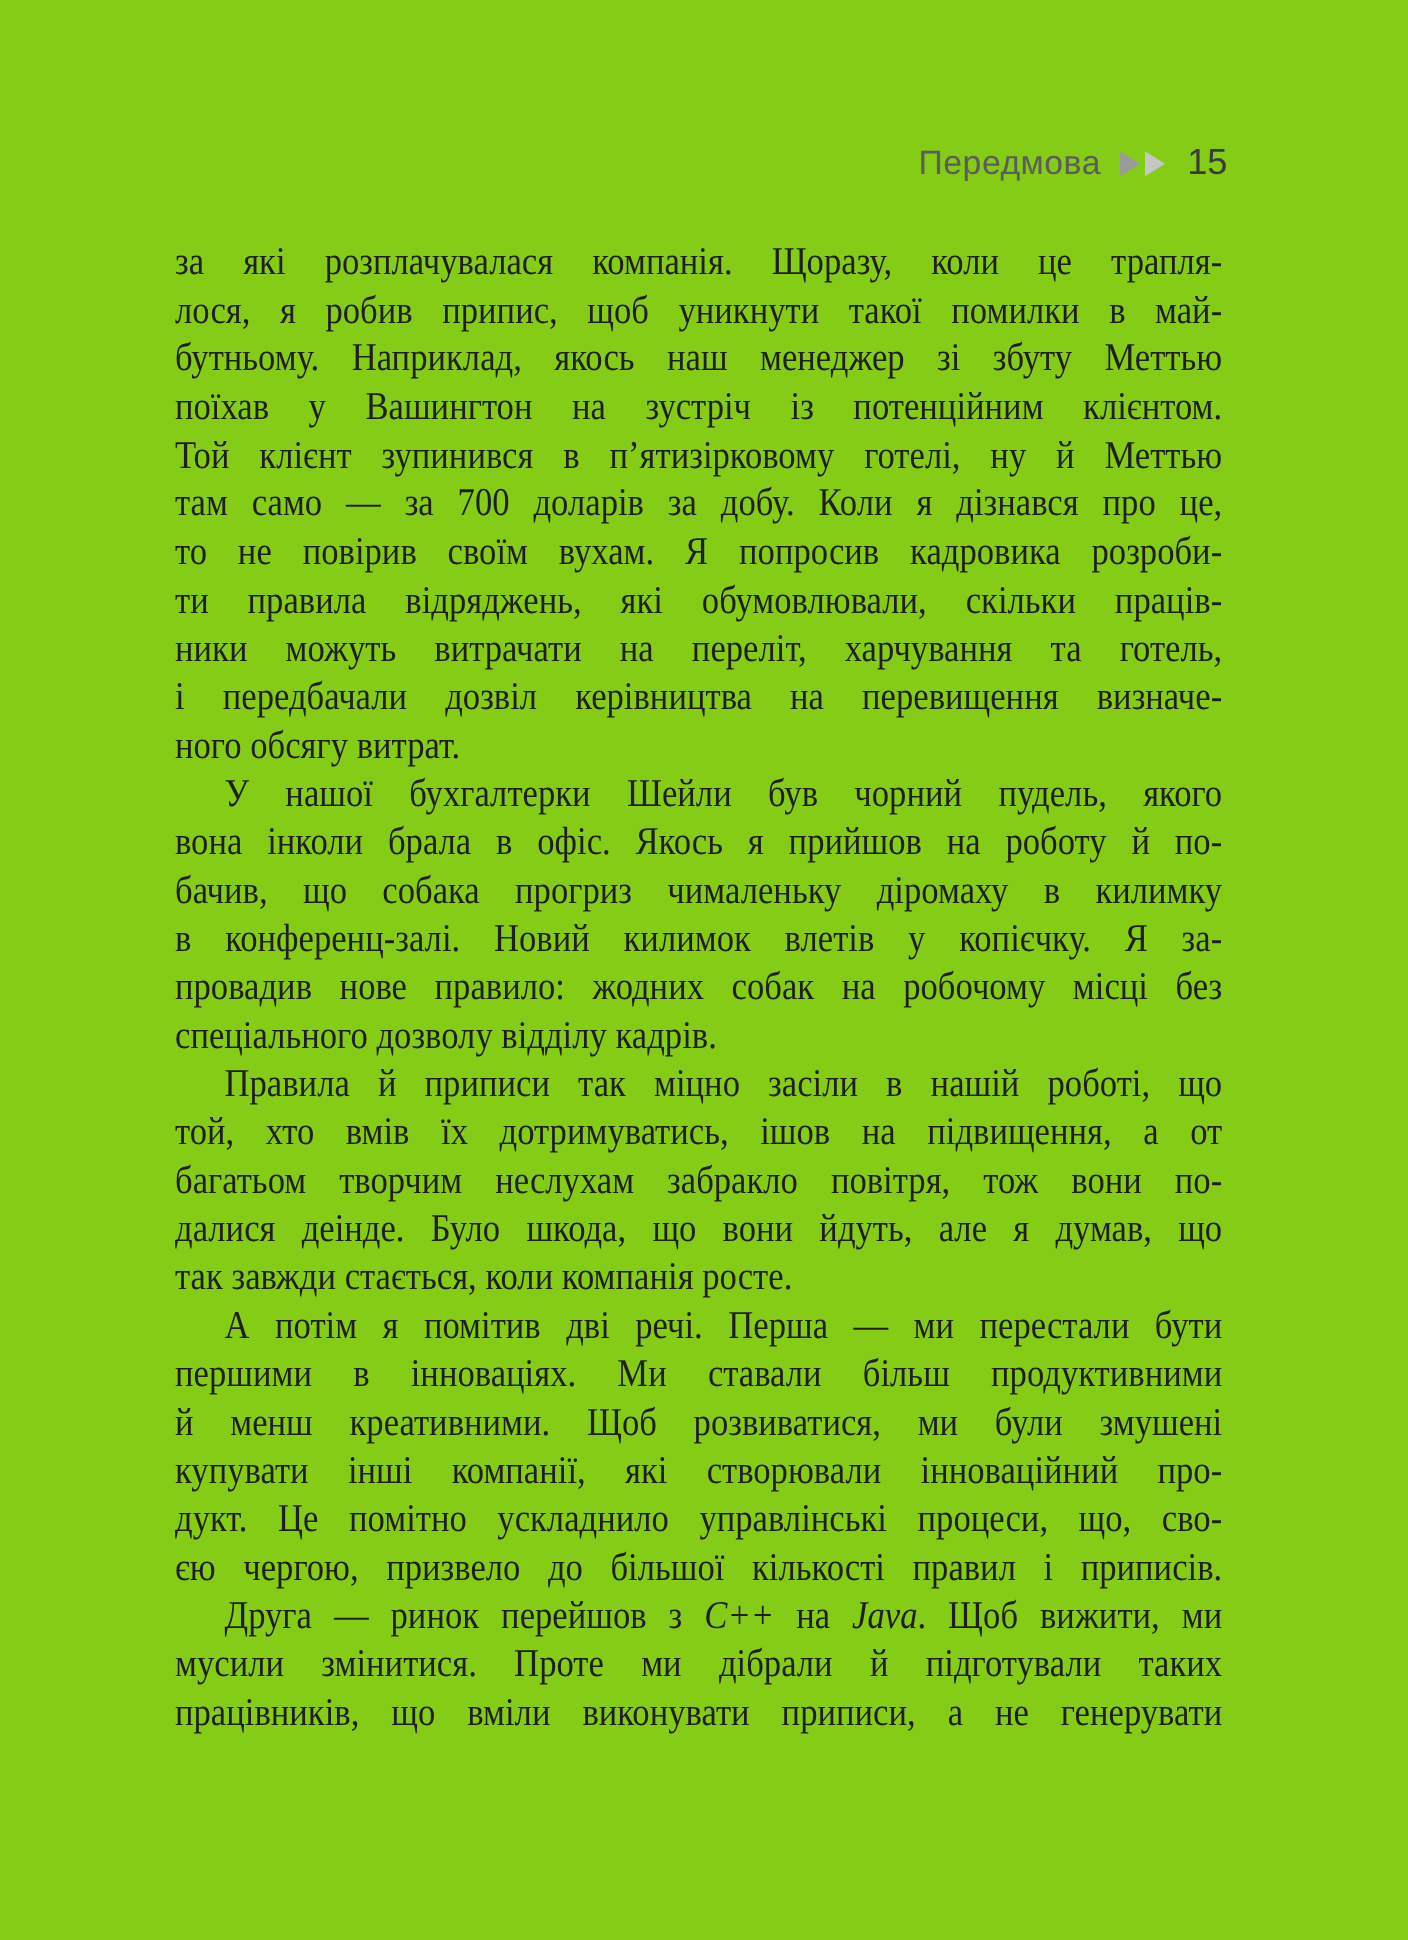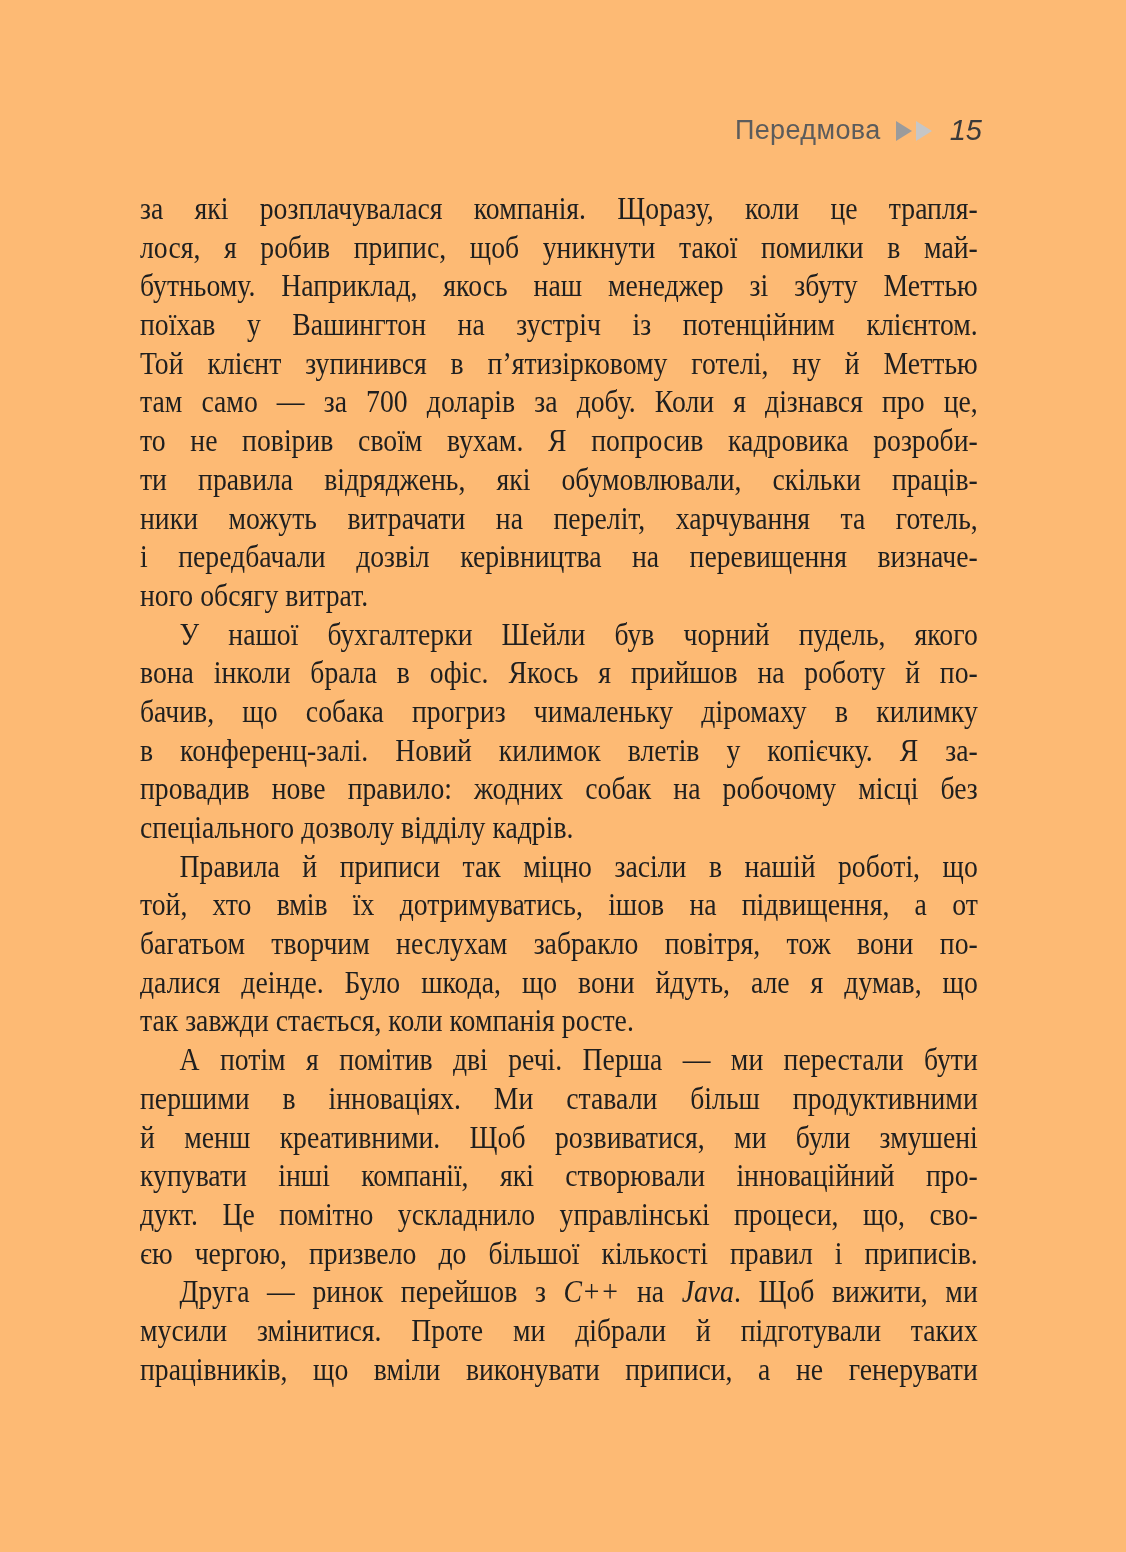--- a/index.html
+++ b/index.html
@@ -3,35 +3,35 @@
 <meta charset="utf-8">
 <style>
   html, body { margin: 0; padding: 0; }
   body {
     width: 1126px; height: 1552px;
     background: #ffffff;
     position: relative;
     font-family: "Liberation Serif", "DejaVu Serif", serif;
     overflow: hidden;
   }
-  .page { position: absolute; inset: 0; background: #fdba74; }
+  .page { position: absolute; inset: 0; background: #84cc16; }
 
   
   .running-head {
     position: absolute;
     top: 114px; right: 144px;
     display: flex; align-items: center;
     font-family: "Liberation Sans", sans-serif;
   }
   .chapter-title { color: #5c5c5c; font-size: 27px; letter-spacing: 0.4px; }
   .tris { display: flex; align-items: center; margin-left: 15px; margin-right: 18px; }
   .tri { width: 0; height: 0; border-top: 10px solid transparent; border-bottom: 10px solid transparent; display: inline-block; }
   .tri-dark  { border-left: 16px solid #9b9b9b; }
   .tri-light { border-left: 16px solid #c6c6c6; margin-left: 4px; }
-  .page-number { color: #3a3a3a; font-size: 29px; font-style: italic; }
+  .page-number { color: #3a3a3a; font-size: 29px; }
 
   
   .text-block {
     position: absolute;
     top: 190px; left: 140px;
     width: 952px;
     transform: scale(0.88, 1);
     transform-origin: 0 0;
     color: #1f1f1f;
     font-size: 31.5px;

